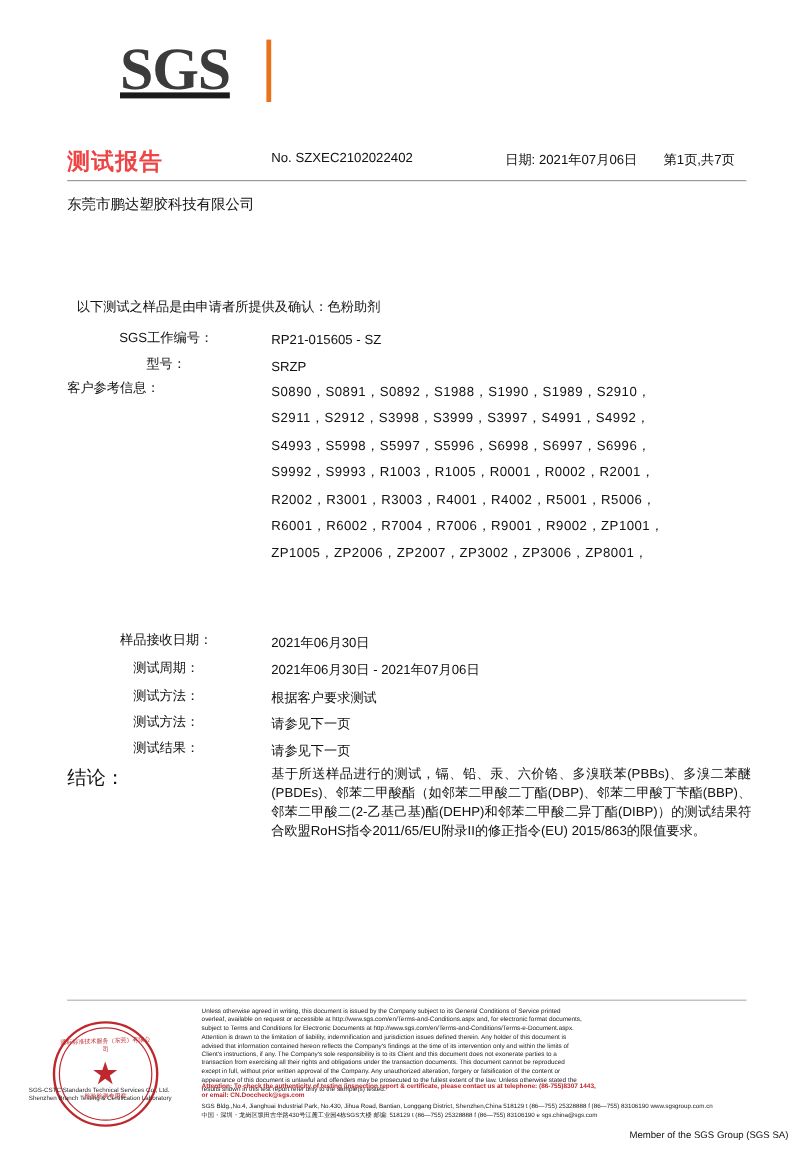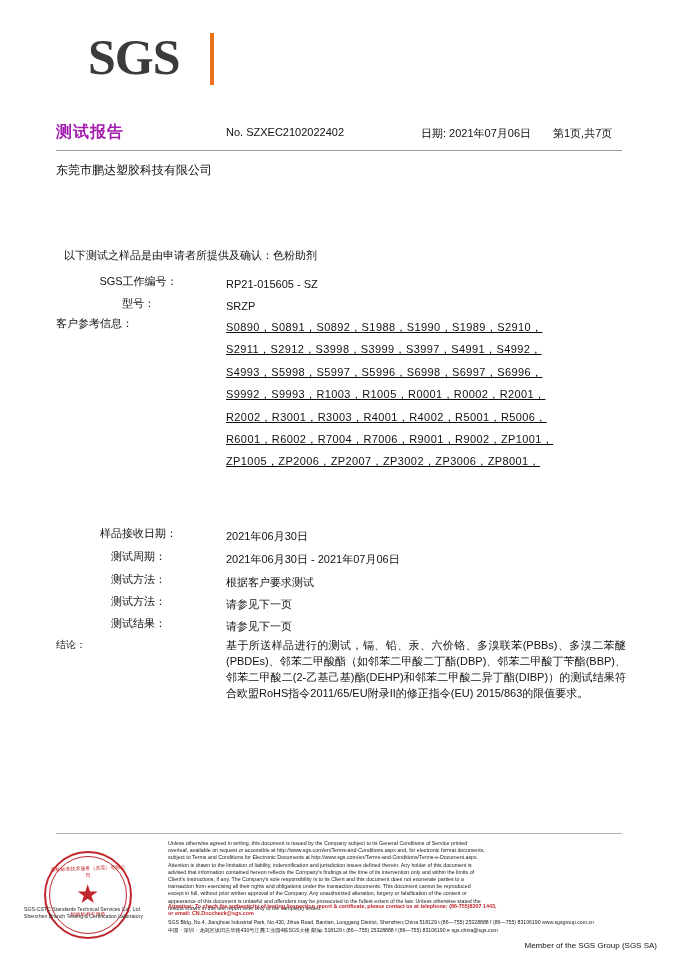--- a/index.html
+++ b/index.html
@@ -18,24 +18,25 @@
   .page {
     position: relative;
     width: 677px;
     height: 959px;
     box-sizing: border-box;
   }
 
   
   .logo-block {
     position: absolute;
-    left: 88px;
+    left: 100px;
     top: 31px;
     width: 120px;
     height: 56px;
+    text-decoration: underline;
   }
   .logo-text {
     font-family: "Liberation Serif", serif;
     font-weight: bold;
     font-size: 50px;
     letter-spacing: -1px;
     color: #3b3b3b;
     line-height: 52px;
   }
   .logo-bar {
@@ -52,23 +53,23 @@
     position: absolute;
     left: 56px;
     top: 122px;
     width: 570px;
     height: 26px;
   }
   .doc-title {
     position: absolute;
     left: 0;
     top: 0;
-    font-size: 16px;
+    font-size: 19px;
     font-weight: bold;
-    color: #a21caf;
+    color: #ef4444;
     letter-spacing: 1px;
   }
   .doc-no {
     position: absolute;
     left: 170px;
     top: 4px;
     font-size: 11px;
     color: #111;
   }
   .doc-date {
@@ -145,36 +146,35 @@
 
   .ref-values {
     position: absolute;
     left: 226px;
     top: 316px;
     width: 400px;
     font-size: 11px;
     line-height: 22.4px;
     color: #111;
     letter-spacing: 0.4px;
-    text-decoration: underline;
   }
   .ref-values .ln { display: block; white-space: pre; }
   .ref-label {
     position: absolute;
     left: 56px;
     top: 316px;
     font-size: 11px;
     color: #111;
   }
 
   .concl-label {
     position: absolute;
     left: 56px;
     top: 638px;
-    font-size: 10px;
+    font-size: 16px;
     color: #111;
   }
   .concl-text {
     position: absolute;
     left: 226px;
     top: 637px;
     width: 400px;
     font-size: 11px;
     line-height: 16px;
     color: #111;

